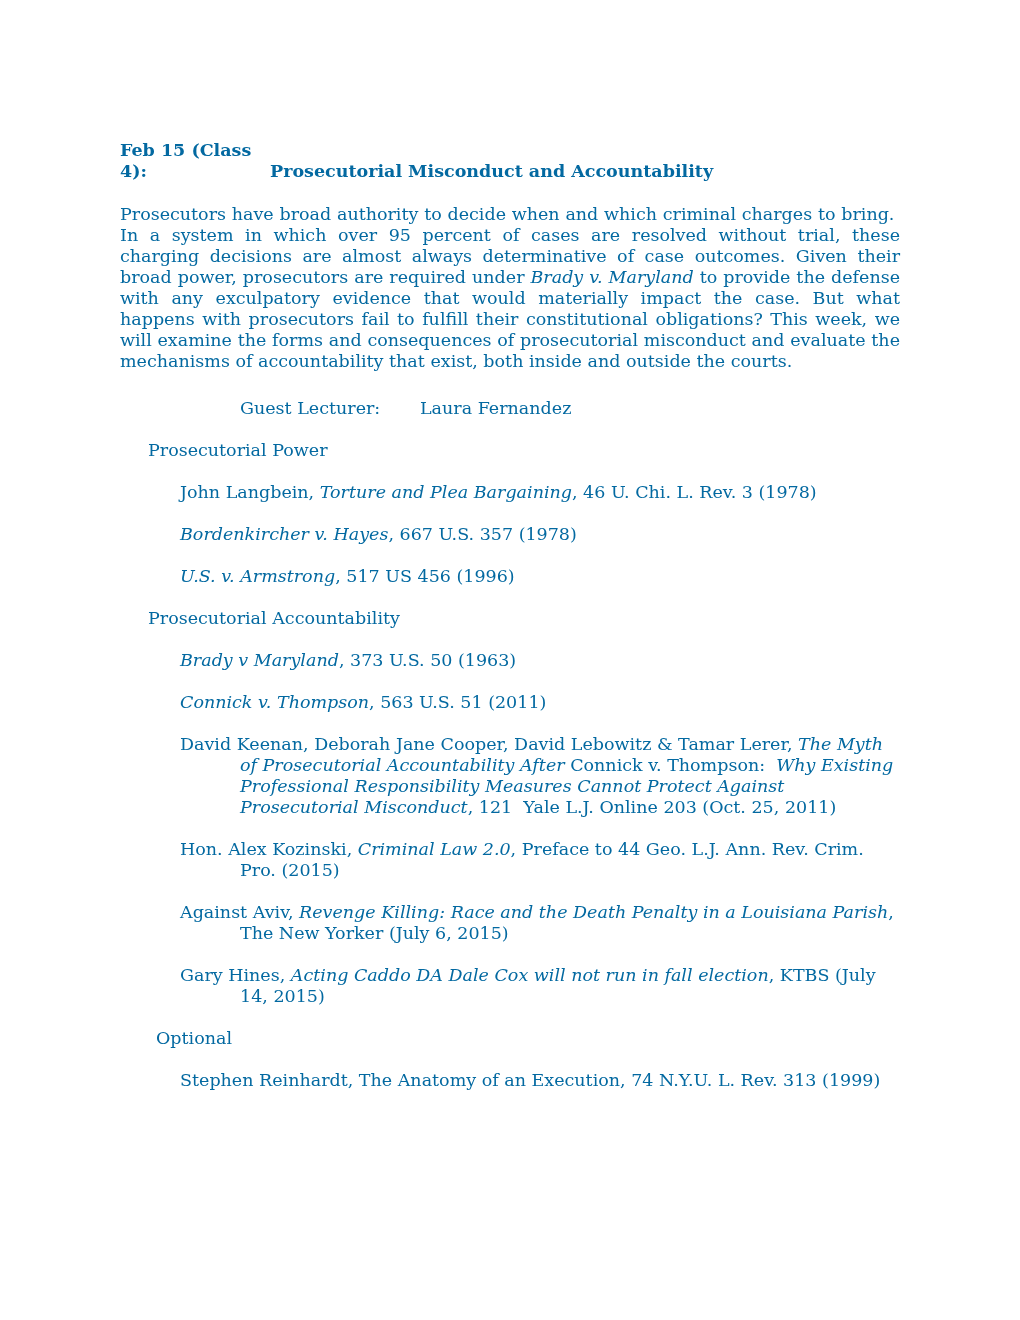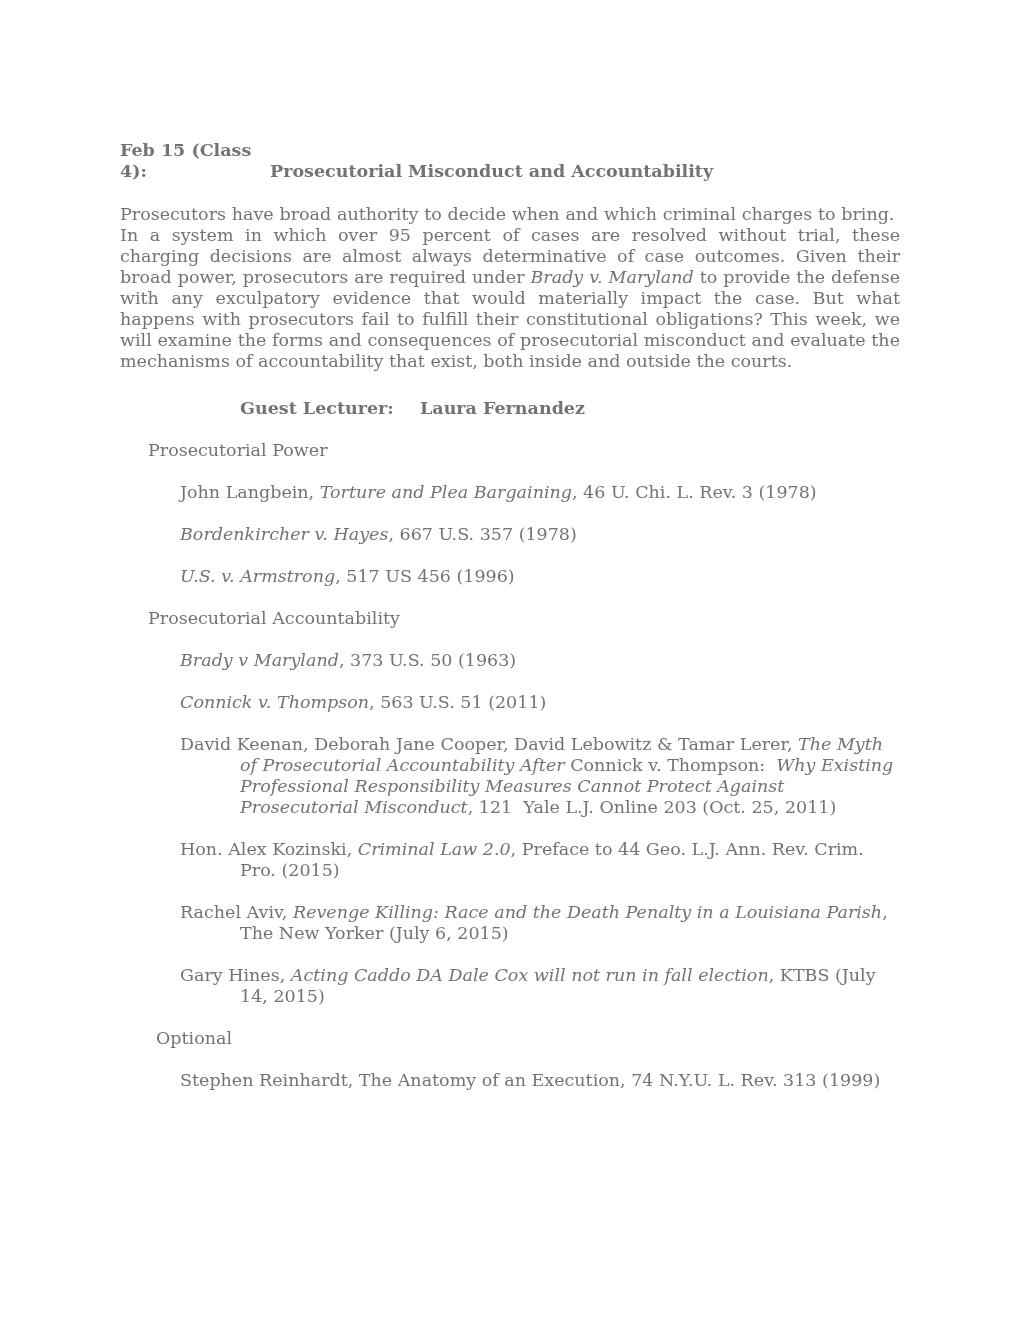--- a/index.html
+++ b/index.html
@@ -13,38 +13,38 @@
     overflow: hidden;
   }
   .page {
     box-sizing: border-box;
     width: 1020px;
     height: 1320px;
     padding: 140px 120px 0 120px;
     font-family: "DejaVu Serif", "Liberation Serif", serif;
     font-size: 17.5px;
     line-height: 21px;
-    color: #737373;
+    color: #0369a1;
     background: #ffffff;
   }
   p { margin: 0 0 21px 0; }
 
   .doc-title {
     font-weight: bold;
     margin-bottom: 22px;
   }
   .title-label {
     display: inline-block;
     width: 150px;
   }
   .intro {
     text-align: justify;
   }
   .guest-line {
-    font-weight: bold;
+    font-weight: normal;
     margin-left: 120px;
     margin-top: 26px;
   }
   .guest-label {
     display: inline-block;
     width: 180px;
   }
   .section-heading {
     margin-left: 28px;
   }
@@ -71,19 +71,19 @@
   <div id="sections">
       <p class="section-heading">Prosecutorial Power</p>
       <p class="citation"><span>John Langbein, </span><em>Torture and Plea Bargaining</em><span>, 46 U. Chi. L. Rev. 3 (1978)</span></p>
       <p class="citation"><em>Bordenkircher v. Hayes</em><span>, 667 U.S. 357 (1978)</span></p>
       <p class="citation"><em>U.S. v. Armstrong</em><span>, 517 US 456 (1996)</span></p>
       <p class="section-heading">Prosecutorial Accountability</p>
       <p class="citation"><em>Brady v Maryland</em><span>, 373 U.S. 50 (1963)</span></p>
       <p class="citation"><em>Connick v. Thompson</em><span>, 563 U.S. 51 (2011)</span></p>
       <p class="citation"><span>David Keenan, Deborah Jane Cooper, David Lebowitz &amp; Tamar Lerer, </span><em>The Myth of Prosecutorial Accountability After </em><span>Connick v. Thompson:&nbsp; </span><em>Why Existing Professional Responsibility Measures Cannot Protect Against Prosecutorial Misconduct</em><span>, 121&nbsp; Yale L.J. Online 203 (Oct. 25, 2011)</span></p>
       <p class="citation"><span>Hon. Alex Kozinski, </span><em>Criminal Law 2.0</em><span>, Preface to 44 Geo. L.J. Ann. Rev. Crim. Pro. (2015)</span></p>
-      <p class="citation"><span>Rachel Aviv, </span><em>Revenge Killing: Race and the Death Penalty in a Louisiana Parish</em><span>, The New Yorker (July 6, 2015)</span></p>
+      <p class="citation"><span>Against Aviv, </span><em>Revenge Killing: Race and the Death Penalty in a Louisiana Parish</em><span>, The New Yorker (July 6, 2015)</span></p>
       <p class="citation"><span>Gary Hines, </span><em>Acting Caddo DA Dale Cox will not run in fall election</em><span>, KTBS (July 14, 2015)</span></p>
       <p class="section-heading indented">Optional</p>
       <p class="citation"><span>Stephen Reinhardt, The Anatomy of an Execution, 74 N.Y.U. L. Rev. 313 (1999)</span></p>
     </div>
 
 </div>
 
 </body></html>

